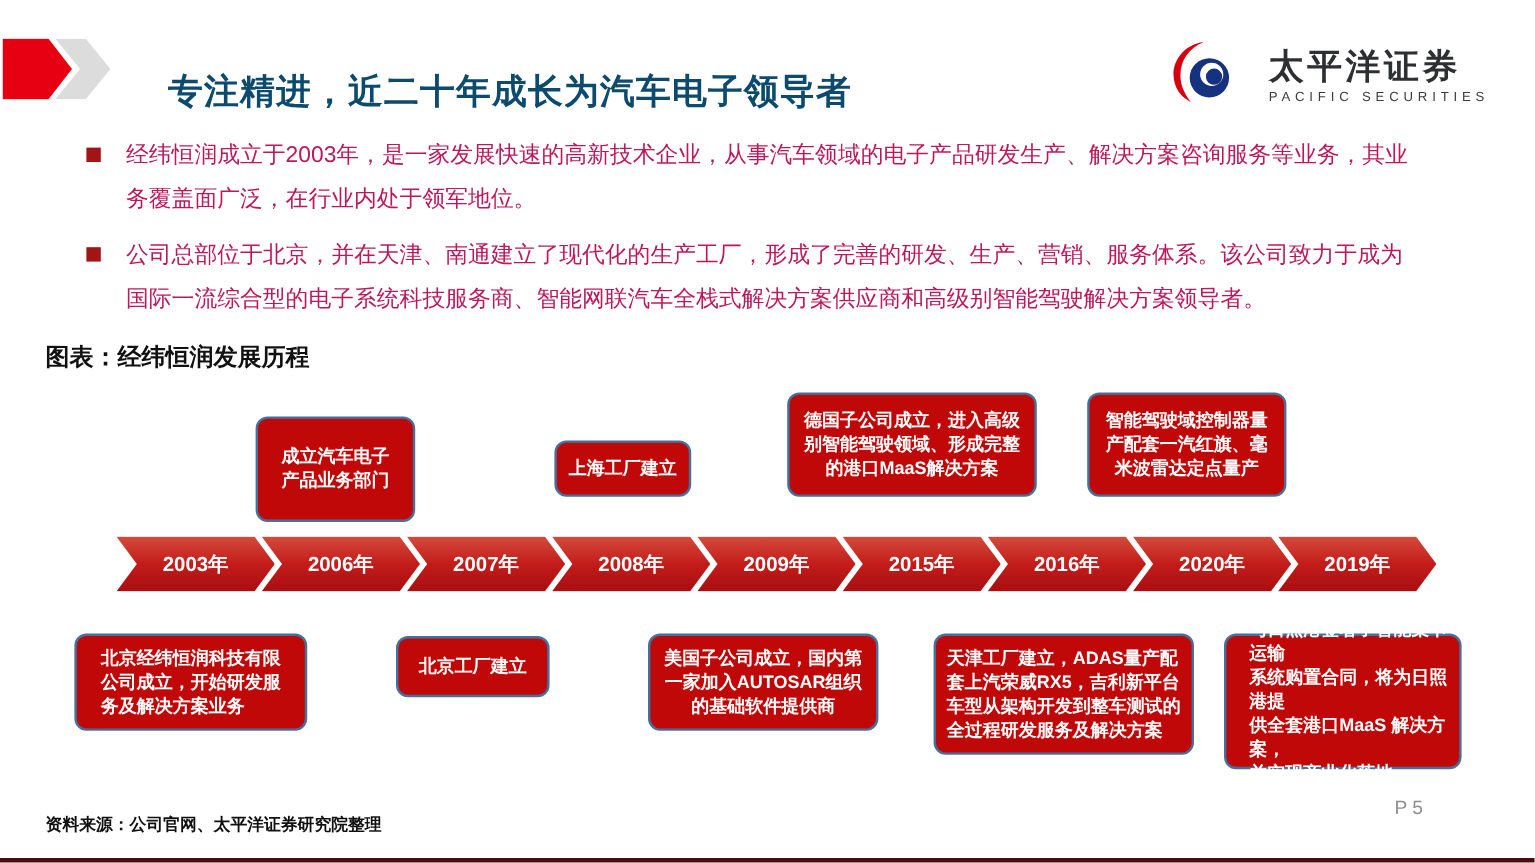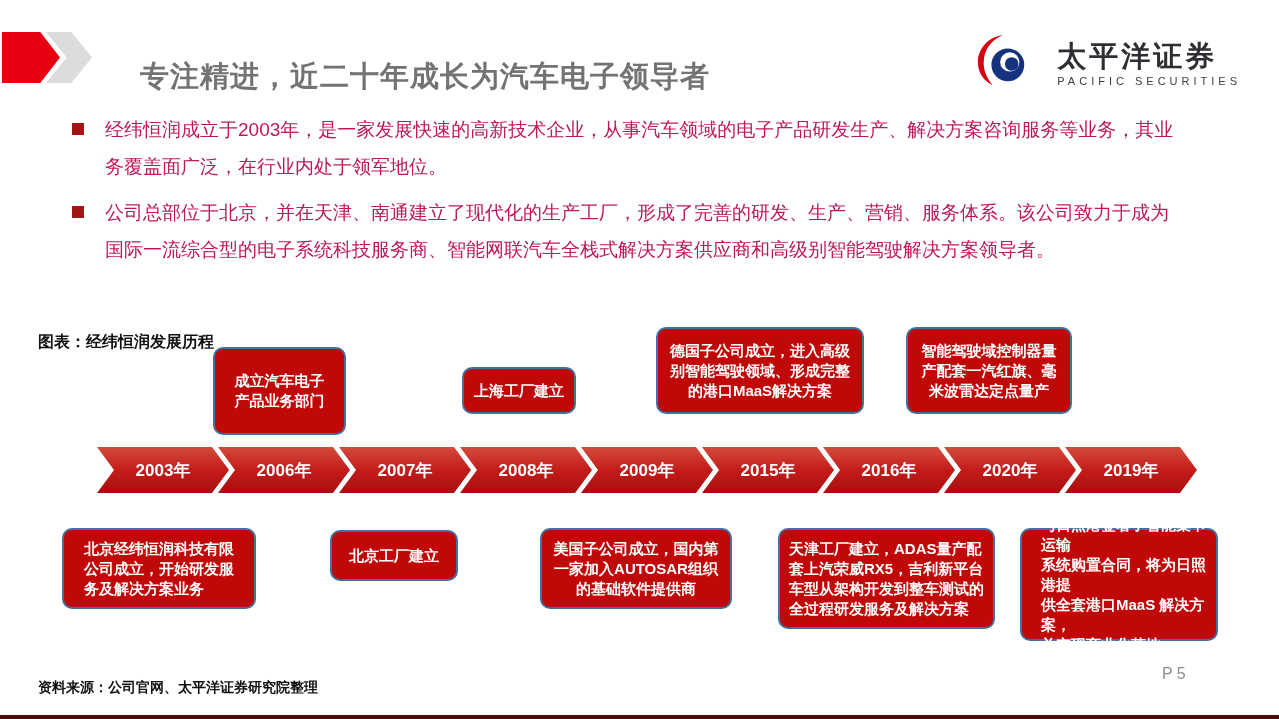--- a/index.html
+++ b/index.html
@@ -11,32 +11,32 @@
   .deco-red {
     position:absolute; left:2px; top:32px; width:58px; height:51px; background:#e60012;
     clip-path:polygon(0 0,66% 0,100% 50%,66% 100%,0 100%); z-index:2;
   }
   .deco-gray {
     position:absolute; left:46px; top:32px; width:46px; height:51px; background:#dcdcdc;
     clip-path:polygon(0 0,55% 0,100% 50%,55% 100%,0 100%,45% 50%); z-index:1;
   }
   .title {
     position:absolute; left:140px; top:38px; font-size:29px; font-weight:bold;
-    color:#737373; letter-spacing:1px; white-space:nowrap;
+    color:#0c4a6e; letter-spacing:1px; white-space:nowrap;
   }
   .logo { position:absolute; right:38px; top:33px; display:flex; align-items:center; gap:26px; }
   .logo-txt { display:flex; flex-direction:column; }
   .logo-cn { font-size:29px; font-weight:bold; color:#2e2f33; letter-spacing:3px; line-height:32px; }
   .logo-en { font-size:11px; color:#3d3d3d; letter-spacing:4px; margin-top:3px; }
   
   .bullets { position:absolute; left:72px; top:111px; width:1112px; }
   .bullet { position:relative; padding-left:33px; font-size:19px; line-height:37px; color:#be185d; margin-bottom:9px; }
   .bullet-marker { position:absolute; left:0; top:12px; width:12px; height:12px; background:#a31515; }
   
-  .chart-label { position:absolute; left:38px; top:284px; font-size:16px; font-weight:bold; color:#111111;margin-top:48px; }
+  .chart-label { position:absolute; left:38px; top:284px; font-size:20px; font-weight:bold; color:#111111; }
   
   .chevrons { position:absolute; left:97px; top:447px; height:46px; display:flex; }
   .chev {
     width:132px; margin-left:-11px; height:46px;
     clip-path:polygon(0 0,calc(100% - 17px) 0,100% 50%,calc(100% - 17px) 100%,0 100%,17px 50%);
     background:linear-gradient(180deg,#d44b3b 0%,#c31c1a 50%,#a90e10 100%);
     color:#ffffff; font-weight:bold; font-size:17px;
     display:flex; align-items:center; justify-content:center;
   }
   .chev:first-child { margin-left:0; }

